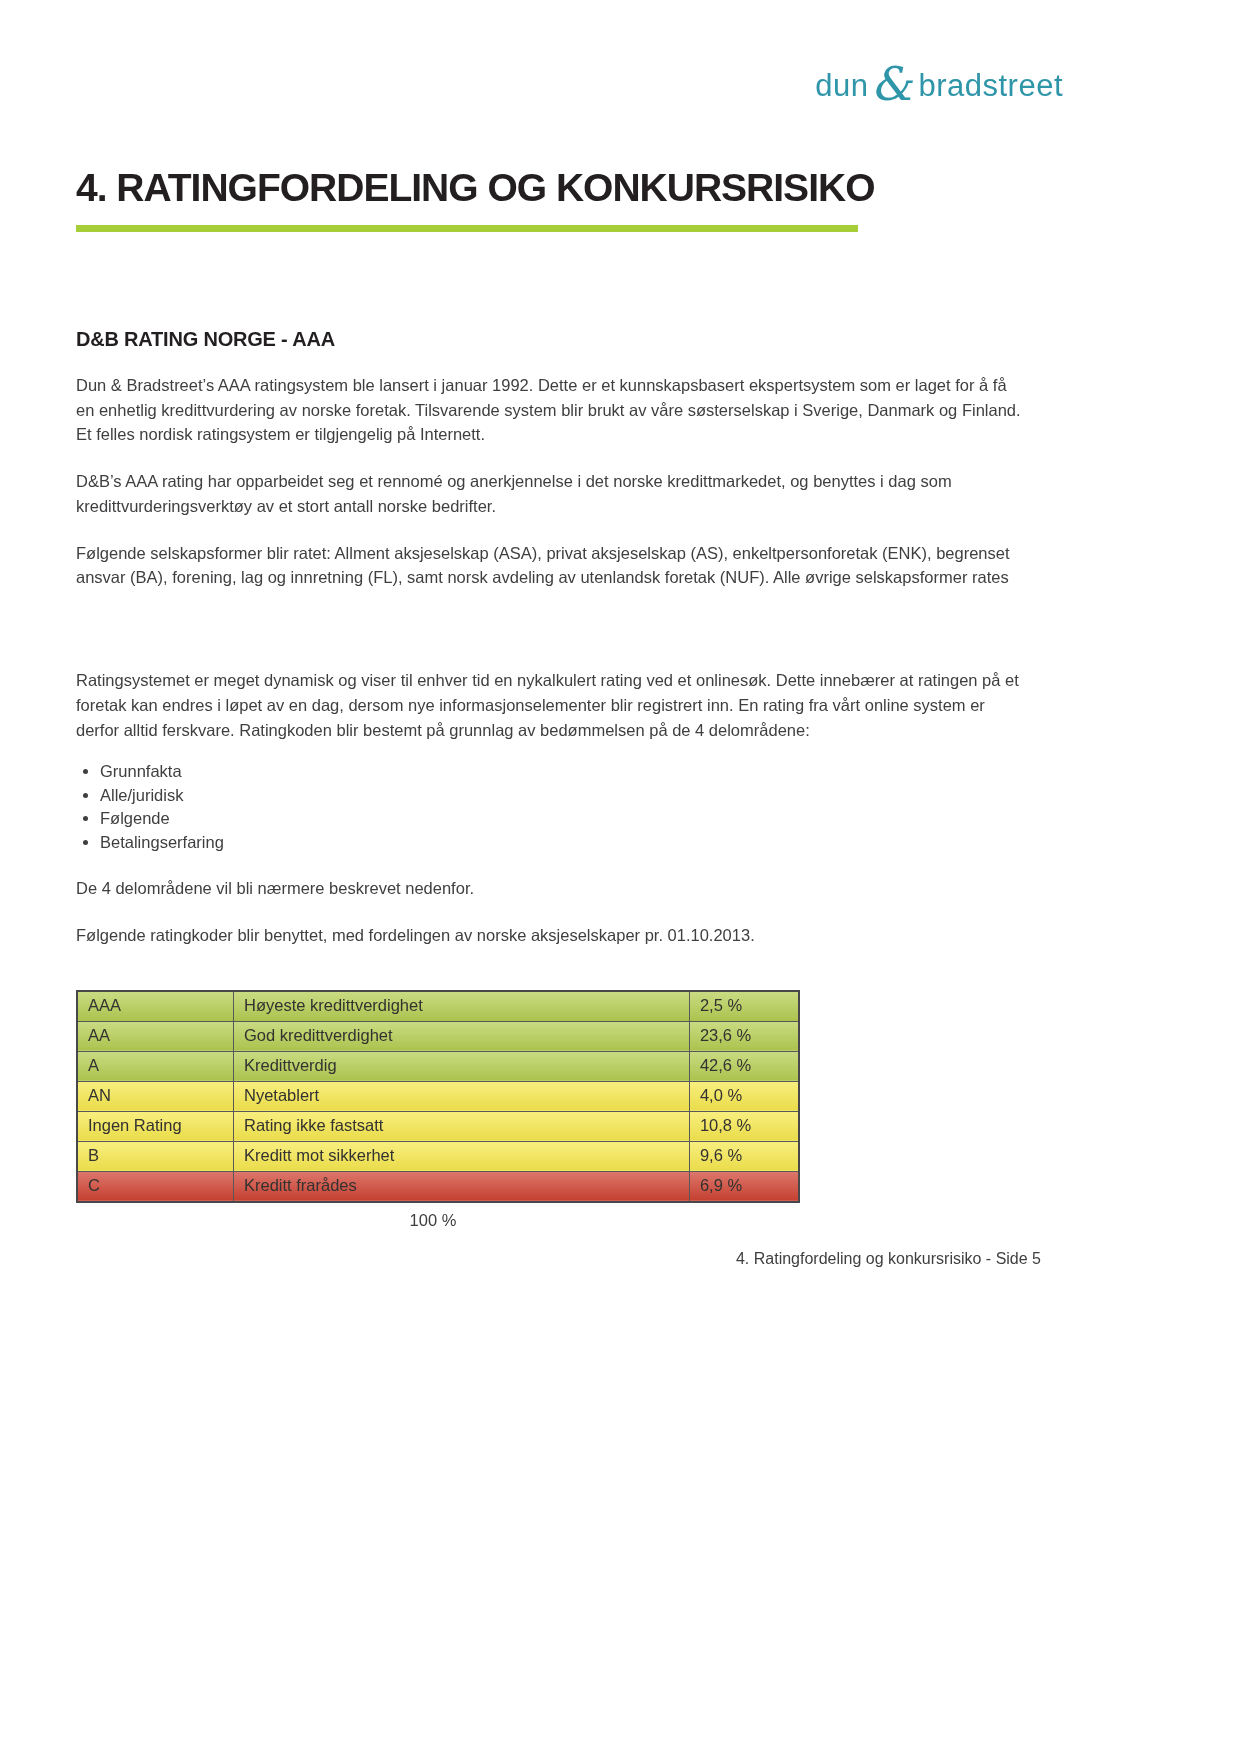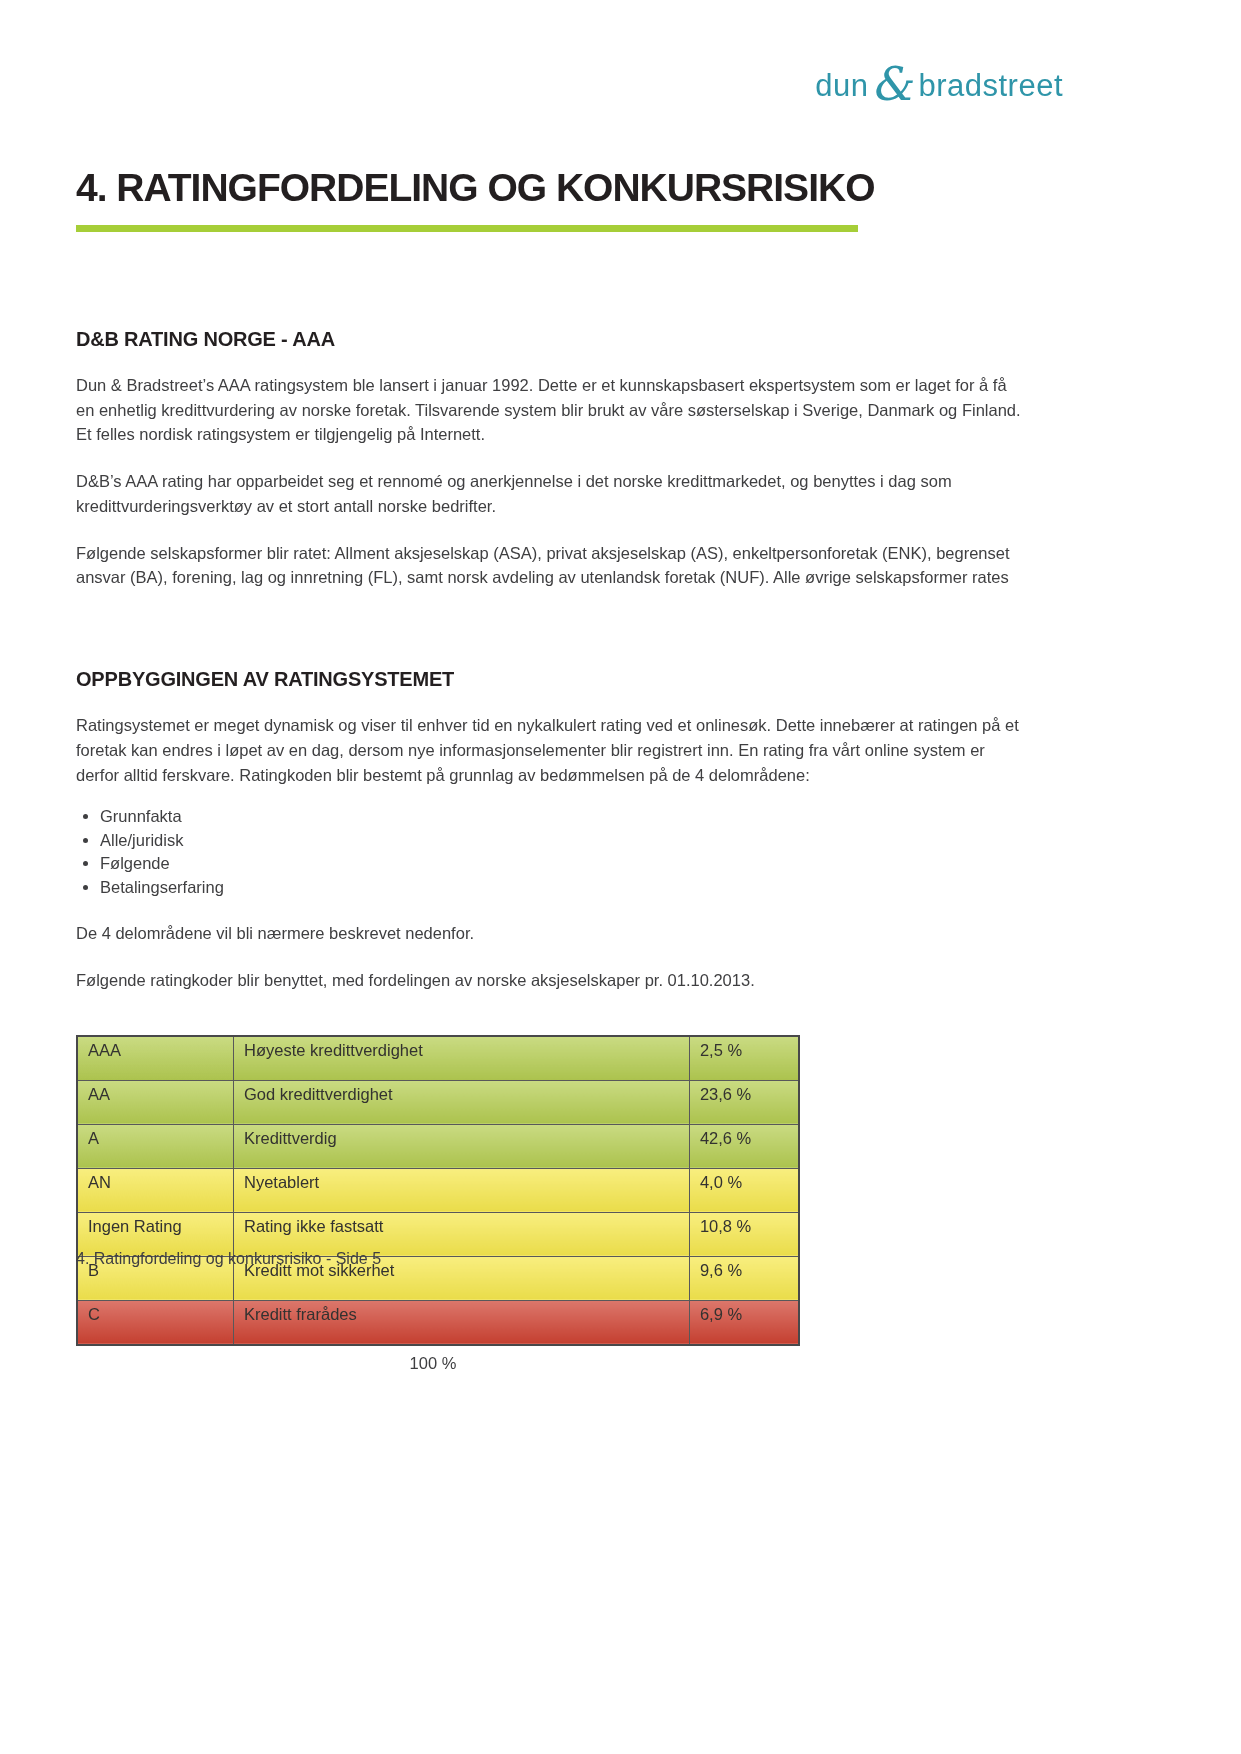--- a/index.html
+++ b/index.html
@@ -89,21 +89,21 @@
   
   table.rating-table {
     border-collapse: collapse;
     margin-top: 42px;
     width: 724px;
     font-size: 16.5px;
     color: #333230;
   }
   table.rating-table td {
     border: 1px solid #58585a;
-    padding: 4px 10px 19px 10px;
+    padding: 4px 10px 5px 10px;
     height: 20px;
     background-image: linear-gradient(rgba(255,255,255,0.28), rgba(0,0,0,0.05));
   }
   table.rating-table { border: 2px solid #48484a; }
   td.col-code { width: 138px; }
   td.col-desc { width: 446px; }
   td.col-pct  { width: 90px; }
   tr.row-green td  { background-color: var(--table-green, #b5cd52); }
   tr.row-yellow td { background-color: var(--table-yellow, #f6e84e); }
   tr.row-red td    { background-color: var(--table-red, #cf4333); }
@@ -115,21 +115,21 @@
     font-size: 16.5px;
     margin-top: 8px;
     color: #3f3f41;
   }
   
   .footer {
     position: absolute;
     bottom: 56px;
     left: 76px;
     width: 965px;
-    text-align: left;
+    text-align: right;
     font-size: 16px;
     color: #3f3f41;
   }
 </style>
 </head>
 <body>
 
 <div class="page">
 
   <div class="logo">
@@ -144,21 +144,20 @@
     <div class="title-rule"></div>
 
     <div class="section-1">
       <h2 class="section-heading">D&amp;B RATING NORGE - AAA</h2>
       <p class="body-text">Dun &amp; Bradstreet’s AAA ratingsystem ble lansert i januar 1992. Dette er et kunnskapsbasert ekspertsystem som er laget for å få en enhetlig kredittvurdering av norske foretak. Tilsvarende system blir brukt av våre søsterselskap i Sverige, Danmark og Finland. Et felles nordisk ratingsystem er tilgjengelig på Internett.</p>
       <p class="body-text">D&amp;B’s AAA rating har opparbeidet seg et rennomé og anerkjennelse i det norske kredittmarkedet, og benyttes i dag som kredittvurderingsverktøy av et stort antall norske bedrifter.</p>
       <p class="body-text">Følgende selskapsformer blir ratet: Allment aksjeselskap (ASA), privat aksjeselskap (AS), enkeltpersonforetak (ENK), begrenset ansvar (BA), forening, lag og innretning (FL), samt norsk avdeling av utenlandsk foretak (NUF). Alle øvrige selskapsformer rates</p>
     </div>
 
     <div class="section-2">
-      <h2 class="section-heading">OPPBYGGINGEN AV RATINGSYSTEMET</h2>
       <p class="body-text">Ratingsystemet er meget dynamisk og viser til enhver tid en nykalkulert rating ved et onlinesøk. Dette innebærer at ratingen på et foretak kan endres i løpet av en dag, dersom nye informasjonselementer blir registrert inn. En rating fra vårt online system er derfor alltid ferskvare. Ratingkoden blir bestemt på grunnlag av bedømmelsen på de 4 delområdene:</p>
       <ul class="bullet-list">
         <li>Grunnfakta</li>
         <li>Alle/juridisk</li>
         <li>Følgende</li>
         <li>Betalingserfaring</li>
       </ul>
       <p class="body-text">De 4 delområdene vil bli nærmere beskrevet nedenfor.</p>
       <p class="body-text">Følgende ratingkoder blir benyttet, med fordelingen av norske aksjeselskaper pr. 01.10.2013.</p>
     </div>

